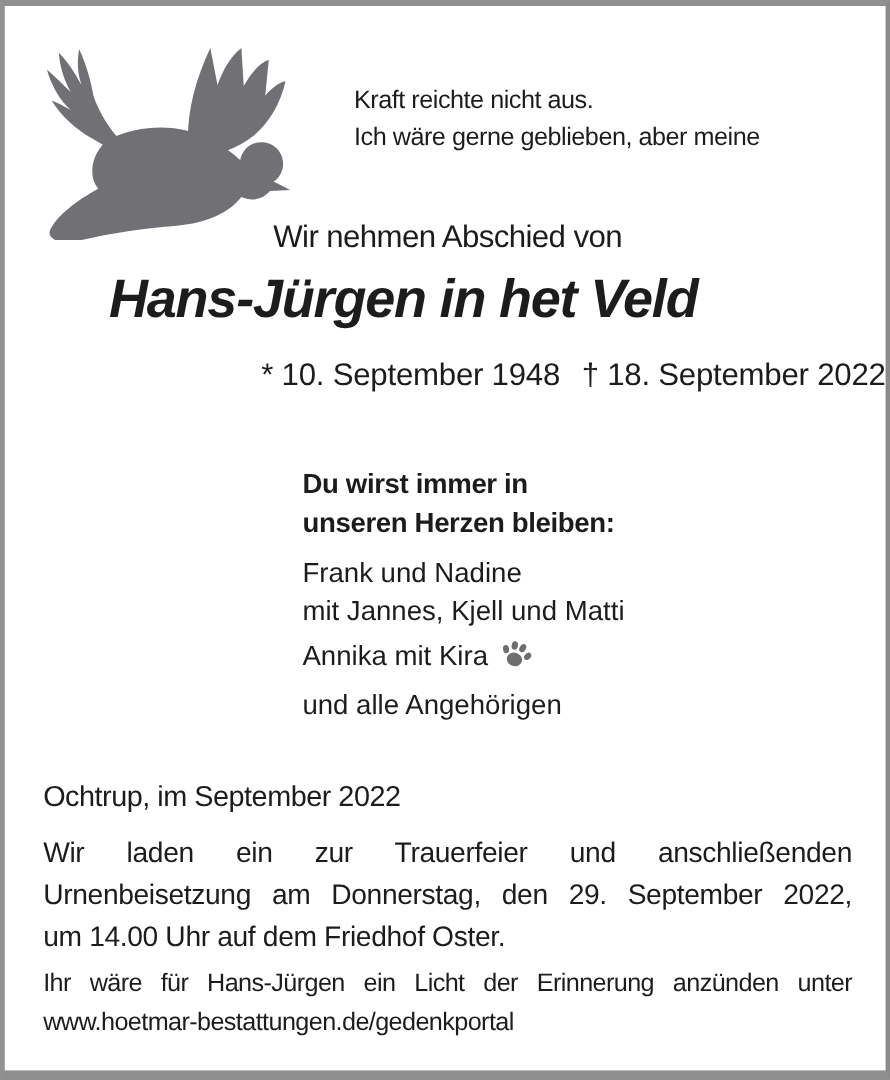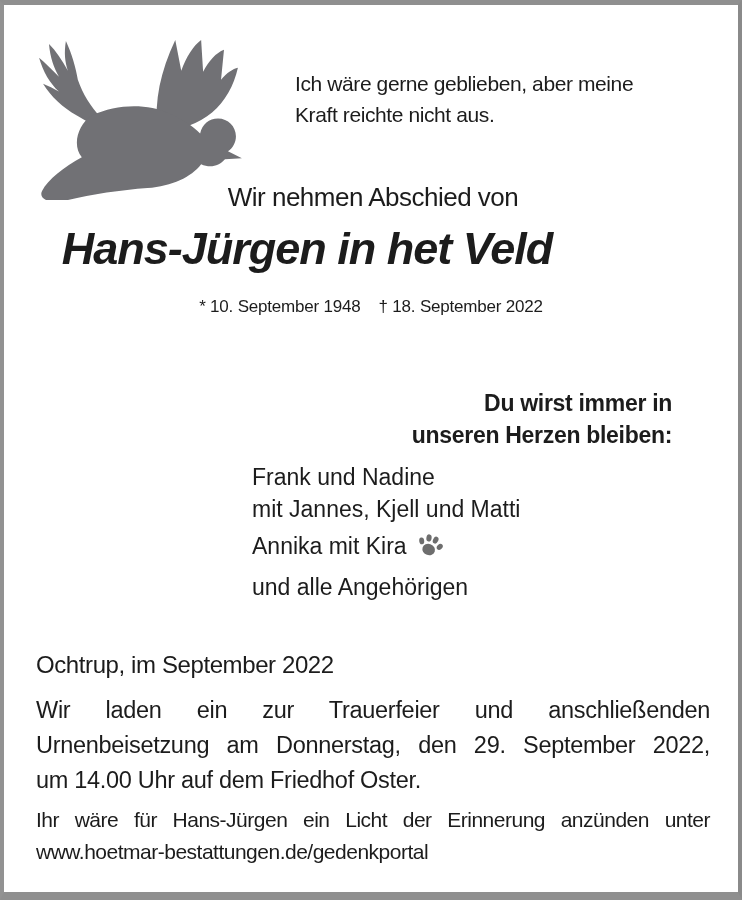--- a/index.html
+++ b/index.html
@@ -28,32 +28,32 @@
 
   .farewell {
     left:0; top:177px; width:738px;
     text-align:center;
     font-size:26px; letter-spacing:-0.5px;
   }
 
   .name {
     left:0; top:218px; width:606px; margin:0;
     text-align:center;
-    font-size:45px; font-weight:700; font-style:italic; letter-spacing:-1px;
+    font-size:45px; font-weight:700; font-style:italic; letter-spacing:-1px;padding-left:29px;
   }
 
   .dates {
     left:0; top:292px; width:734px;
-    text-align:center;
-    font-size:17px; letter-spacing:-0.2px;
+    text-align:right;
+    font-size:26px; letter-spacing:-0.2px;
   }
   .dates .gap { display:inline-block; width:18px; }
 
   .family { left:248px; top:382px; width:420px; font-size:23px; line-height:32px; }
-  .family .bold { font-weight:700; letter-spacing:-0.3px;text-align:right; }
+  .family .bold { font-weight:700; letter-spacing:-0.3px; }
   .family .m0 { margin-top:10px; }
   .family .m1 { margin-top:0; }
   .family .m2 { margin-top:5px; }
   .family .m3 { margin-top:9px; }
   .paw { vertical-align:-4px; margin-left:9px; }
 
   .placedate {
     left:32px; top:646px;
     font-size:24px; letter-spacing:-0.4px;
   }
@@ -91,22 +91,22 @@
                  C173,99 180,93 189,93 C199,93 207,101 207,111 C207,117 204,123 199,126
                  L213,133 L196,134 C190,141 181,143 172,139
                  C162,152 143,161 118,163 C90,165 58,170 34,176
                  C20,179 8,174 12,166 C18,154 34,142 52,132
                  C42,120 48,99 62,90 Z"></path>
       </g>
     </svg>
   </div>
 
   <div class="abs motto">
+    <div>Kraft reichte nicht aus.</div>
     <div>Ich wäre gerne geblieben, aber meine</div>
-    <div>Kraft reichte nicht aus.</div>
   </div>
 
   <div class="abs farewell">Wir nehmen Abschied von</div>
 
   <h1 class="abs name">Hans-Jürgen in het Veld</h1>
 
   <div class="abs dates">
     <span>* 10. September 1948</span><span class="gap"></span><span>† 18. September 2022</span>
   </div>
 

